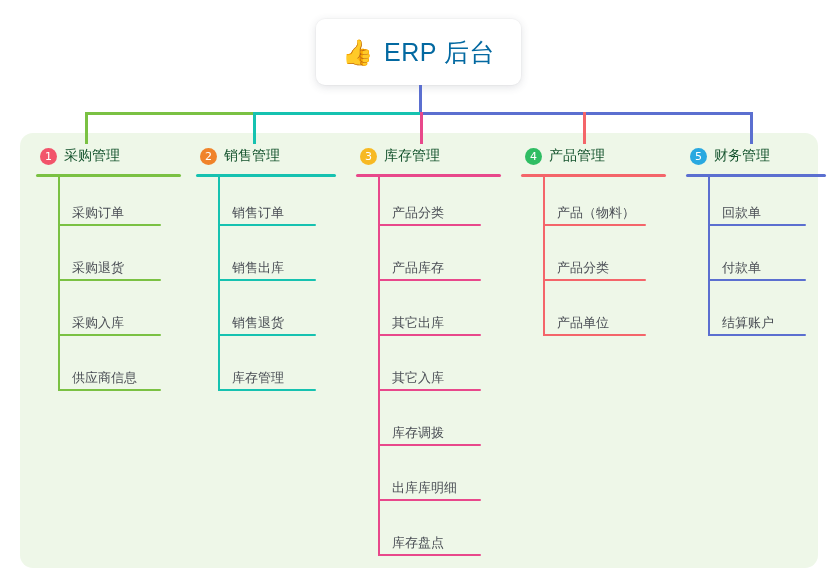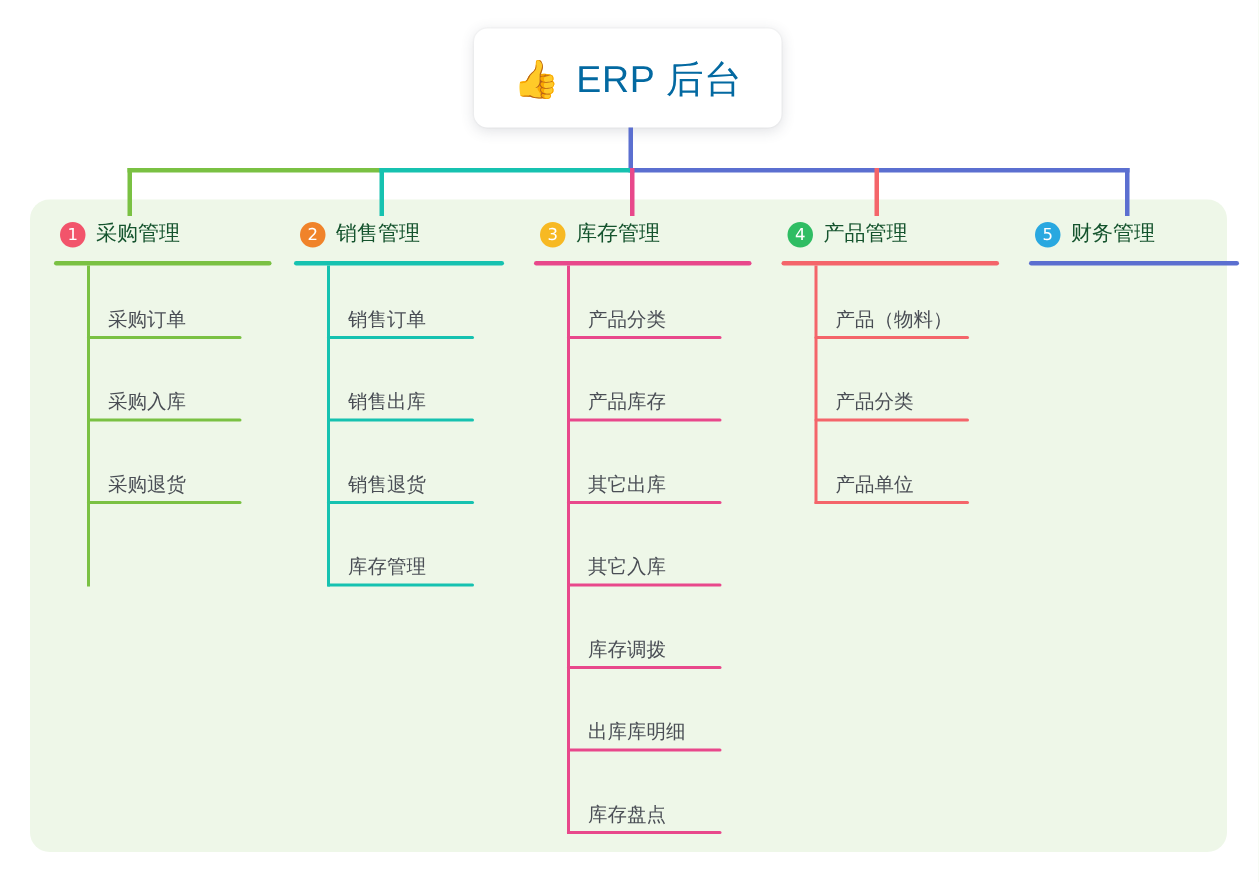--- a/index.html
+++ b/index.html
@@ -90,25 +90,29 @@
           <span class="col-title">采购管理</span>
         </div>
         <div class="head-rule" style="background: rgb(122, 193, 67); width: 145px;"></div>
         <div class="items" style="height: 220px;">
           <div class="spine" style="background: rgb(122, 193, 67); height: 214px;"></div>
           <div class="item">
             <span class="item-label">采购订单</span>
             <div class="item-rule" style="background: rgb(122, 193, 67); width: 103px;"></div>
           </div>
           <div class="item">
+            <span class="item-label">采购退货</span>
+            <div class="item-rule" style="background: rgb(122, 193, 67); width: 103px;"></div>
+          </div>
+          <div class="item">
             <span class="item-label">采购入库</span>
             <div class="item-rule" style="background: rgb(122, 193, 67); width: 103px;"></div>
           </div>
           <div class="item">
-            <span class="item-label">采购退货</span>
+            <span class="item-label">供应商信息</span>
             <div class="item-rule" style="background: rgb(122, 193, 67); width: 103px;"></div>
           </div>
         </div>
       </div>
       <div class="col" style="left: 196px; width: 140px;">
         <div class="col-head">
           <span class="badge" style="background: rgb(240, 131, 42);">2</span>
           <span class="col-title">销售管理</span>
         </div>
         <div class="head-rule" style="background: rgb(22, 194, 176); width: 140px;"></div>
@@ -191,16 +195,31 @@
             <div class="item-rule" style="background: rgb(244, 101, 106); width: 103px;"></div>
           </div>
         </div>
       </div>
       <div class="col" style="left: 686px; width: 140px;">
         <div class="col-head">
           <span class="badge" style="background: rgb(41, 168, 224);">5</span>
           <span class="col-title">财务管理</span>
         </div>
         <div class="head-rule" style="background: rgb(91, 111, 208); width: 140px;"></div>
+        <div class="items" style="height: 165px;">
+          <div class="spine" style="background: rgb(91, 111, 208); height: 159px;"></div>
+          <div class="item">
+            <span class="item-label">回款单</span>
+            <div class="item-rule" style="background: rgb(91, 111, 208); width: 98px;"></div>
+          </div>
+          <div class="item">
+            <span class="item-label">付款单</span>
+            <div class="item-rule" style="background: rgb(91, 111, 208); width: 98px;"></div>
+          </div>
+          <div class="item">
+            <span class="item-label">结算账户</span>
+            <div class="item-rule" style="background: rgb(91, 111, 208); width: 98px;"></div>
+          </div>
+        </div>
       </div>
     </div>
 
 </div>
 
 </body></html>

